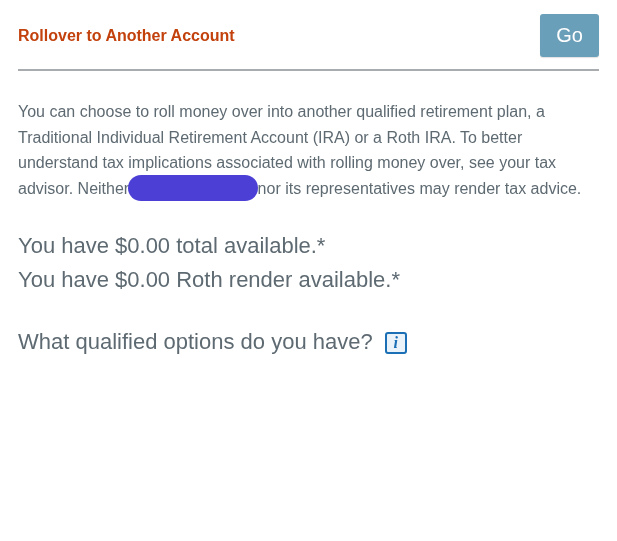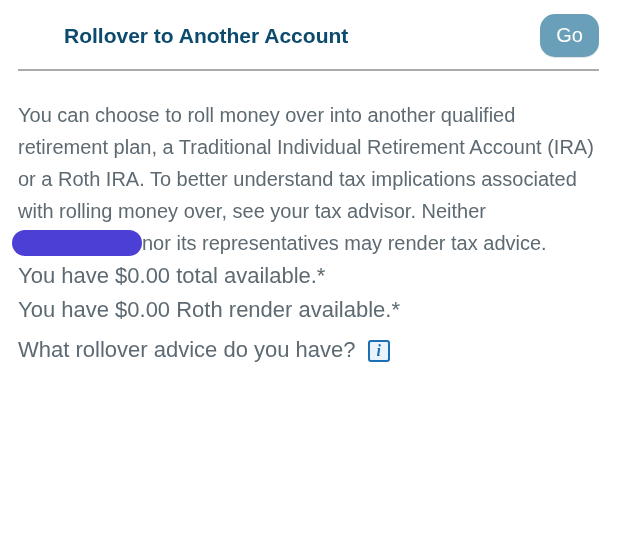--- a/index.html
+++ b/index.html
@@ -13,57 +13,57 @@
     }
     .header-row {
       display: flex;
       justify-content: space-between;
       align-items: center;
       padding-bottom: 12px;
       border-bottom: 2px solid #a8acae;
       margin-bottom: 28px;
     }
     .title {
-      font-size: 21px;
+      font-size: 16px;
       font-weight: bold;
-      color: #0c4a6e;
-      margin-left: 46px;
+      color: #c2410c;
     }
     .go-btn {
       background: #6a9fb9;
       color: #ffffff;
       font-size: 20px;
       border: none;
-      border-radius: 15px;
+      border-radius: 3px;
       padding: 10px 16px;
       cursor: pointer;
       box-shadow: 0 1px 1px rgba(0,0,0,0.12);
     }
     .body-text {
-      font-size: 20px;
+      font-size: 16px;
       line-height: 1.6;
       color: #5e6a72;
+      margin-bottom: 26px;
       position: relative;
     }
     .redaction {
       display: inline-block;
       width: 130px;
       height: 26px;
       background: #4b3fd6;
       border-radius: 14px;
       vertical-align: middle;
       margin-left: -6px;
       position: relative;
       top: -2px;
     }
     .availability {
       font-size: 22px;
       line-height: 1.55;
       color: #5e6a72;
-      margin-bottom: 10px;
+      margin-bottom: 32px;
     }
     .availability div { }
     .question-row {
       font-size: 22px;
       color: #5e6a72;
     }
     .info-icon {
       display: inline-flex;
       width: 22px;
       height: 22px;
@@ -92,15 +92,15 @@
 <div class="body-text">
   <span>You can choose to roll money over into another qualified retirement plan, a Traditional Individual Retirement Account (IRA) or a Roth IRA. To better understand tax implications associated with rolling money over, see your tax advisor. Neither </span><span class="redaction"></span><span>nor its representatives may render tax advice.</span>
 </div>
 
 <div class="availability">
   <div>You have $0.00 total available.*</div>
   <div>You have $0.00 Roth render available.*</div>
 </div>
 
 <div class="question-row">
-  <span>What rollover advice do you have?</span>
+  <span>What qualified options do you have?</span>
   <span class="info-icon">i</span>
 </div>
 
 </body></html>

